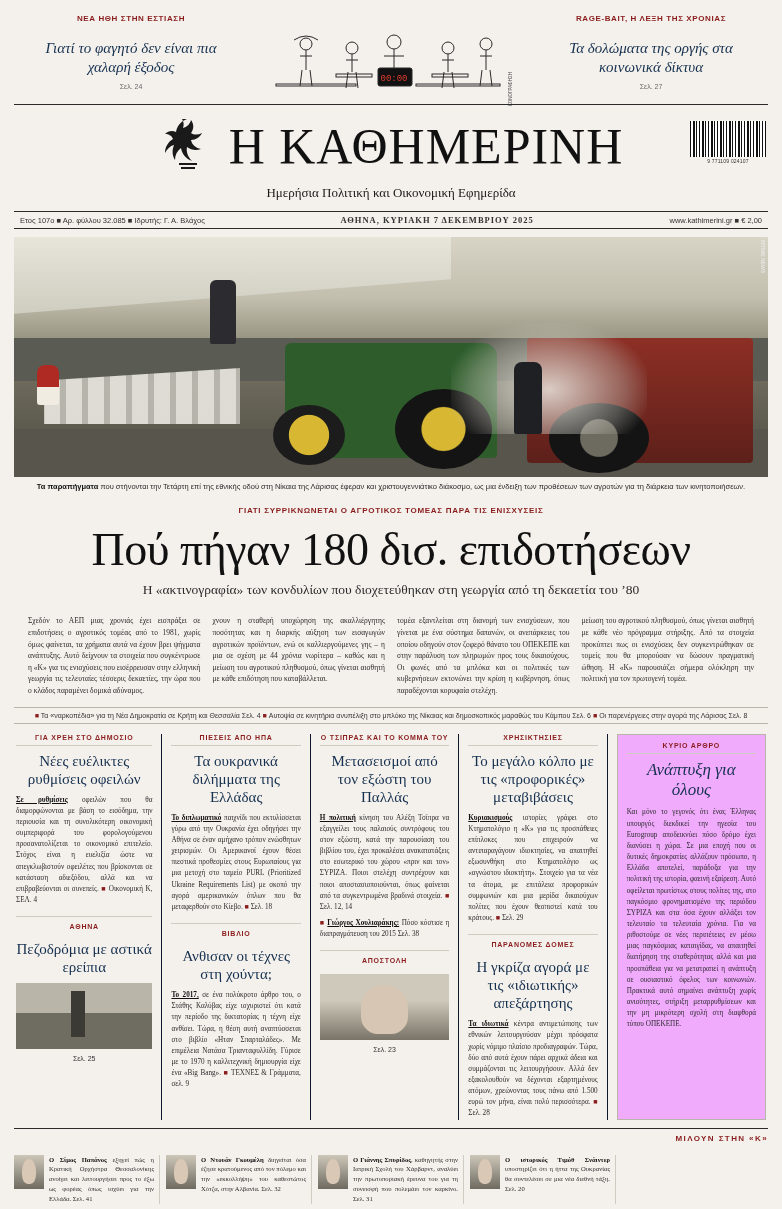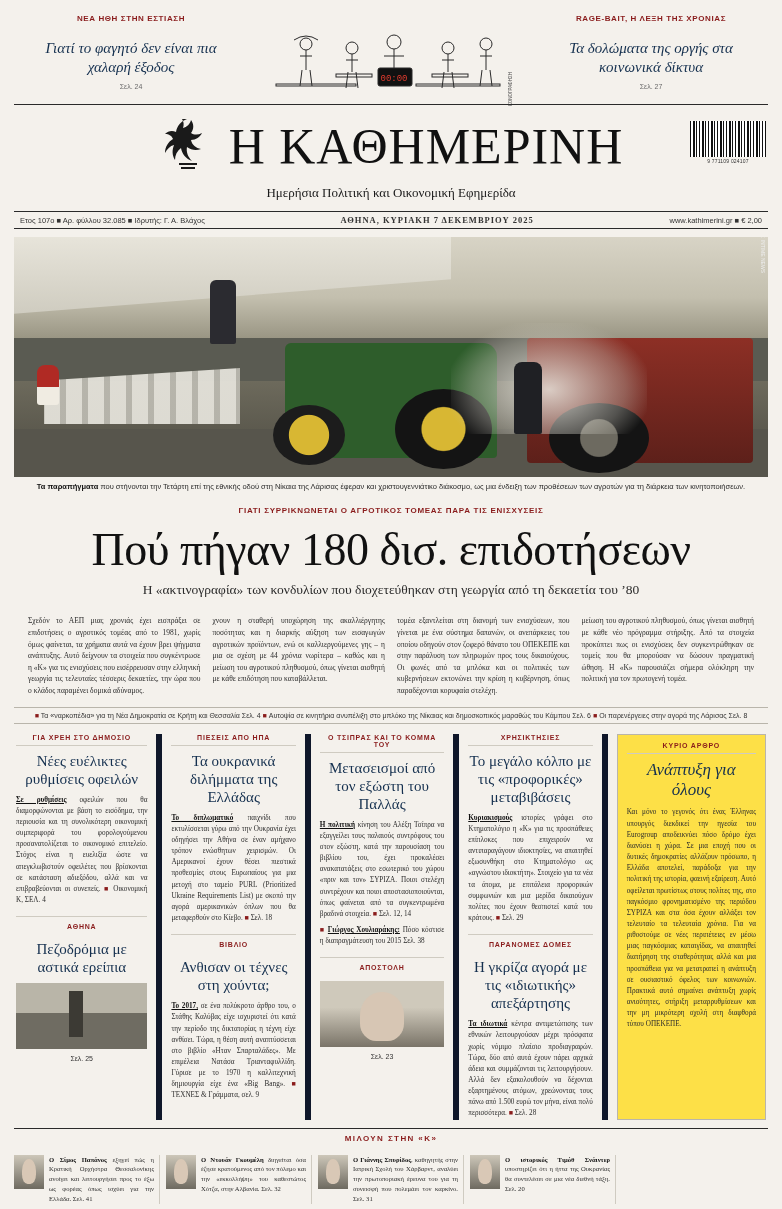--- a/index.html
+++ b/index.html
@@ -262,21 +262,21 @@
   }
   .refline .sq { color: #8a1c1c; font-weight: bold; }
 
   
   .bottom {
     display: grid;
     grid-template-columns: 1fr 1fr 1fr 1fr 1.08fr;
     gap: 0;
     margin-top: 10px;
   }
-  .bcol { padding: 0 9px; border-right: 6px solid #0f172a; }
+  .bcol { padding: 0 9px; border-right: 1px solid #0f172a; }
   .bcol:first-child { padding-left: 2px; }
   .bcol:last-child { border-right: none; padding-right: 2px; }
   .sec-label {
     font-family: "Liberation Sans", sans-serif;
     font-size: 7px;
     letter-spacing: .8px;
     color: #8a1c1c;
     text-align: center;
     font-weight: bold;
     border-bottom: 1px solid #cfcbc1;
@@ -303,21 +303,21 @@
     font-size: 7px;
     color: #333;
     margin-top: 4px;
   }
   .sep { border-top: 1px solid #cfcbc1; margin: 10px 0 0 0; }
 
   
   .editorial {
     border: 1px solid #b9b5ab;
     padding: 7px 9px;
-    background: #fde047;
+    background: #f0abfc;
     height: 100%;
   }
   .editorial .sec-label { border-bottom: 1px solid #cfcbc1; }
   .editorial .bhead { font-style: italic; font-size: 17px; }
 
   .thumb {
     width: 100%;
     height: 66px;
     margin: 6px 0;
     position: relative;
@@ -339,21 +339,21 @@
     width: 36%; height: 74%; background: #d7c6b4; border-radius: 48% 48% 36% 36%;
   }
 
   
   .footer {
     margin-top: 8px;
     border-top: 1px solid #2a2a2a;
     padding-top: 5px;
   }
   .footer-title {
-    text-align: center;
+    text-align: right;
     font-family: "Liberation Sans", sans-serif;
     font-size: 8px;
     letter-spacing: 1.4px;
     color: #8a1c1c;
     font-weight: bold;
     margin-bottom: 12px;
   }
   .footer-items {
     display: grid;
     grid-template-columns: repeat(5, 1fr);

